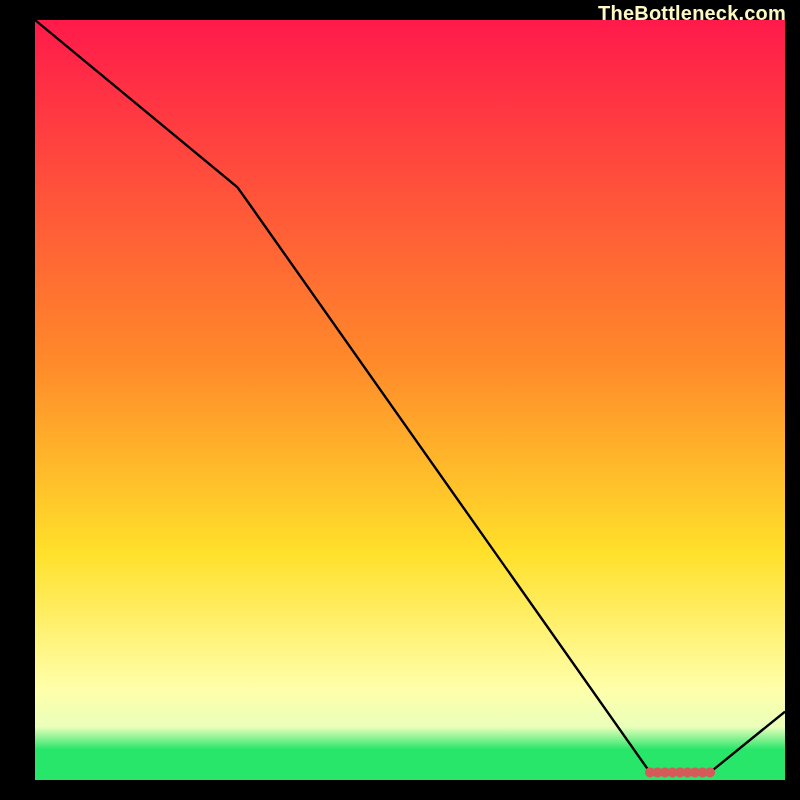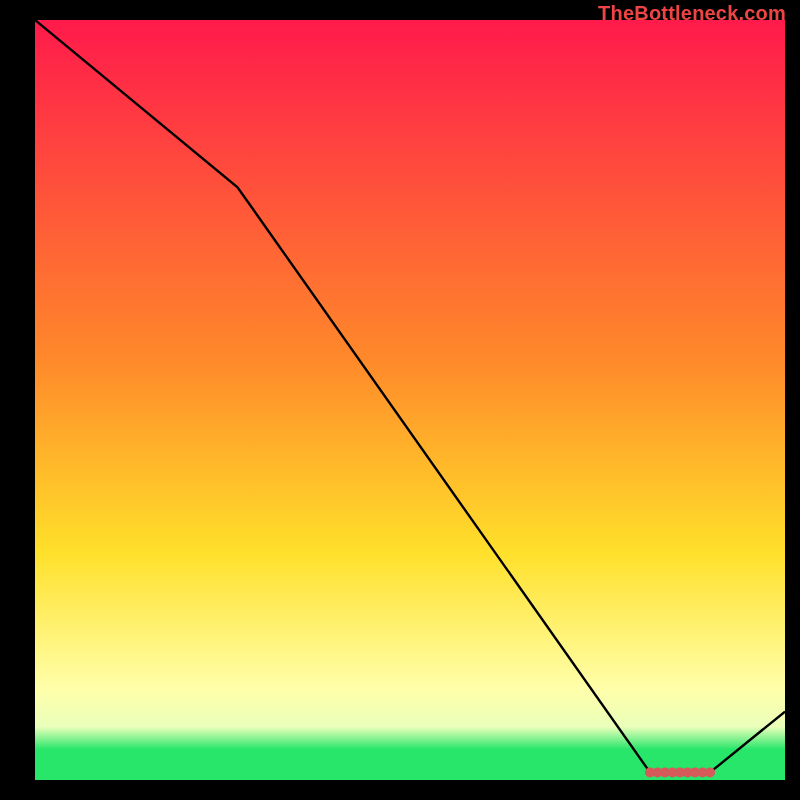--- a/index.html
+++ b/index.html
@@ -21,21 +21,21 @@
     position: absolute;
     left: 35px;
     top: 20px;
     width: 750px;
     height: 760px;
   }
   .watermark {
     position: absolute;
     top: 2px;
     right: 14px;
-    color: #ef4444;
+    color: #fef9c3;
     font-size: 20px;
     font-weight: 600;
     letter-spacing: 0.2px;
   }
 </style>
 </head>
 <body>
 
 <div class="frame">
 

